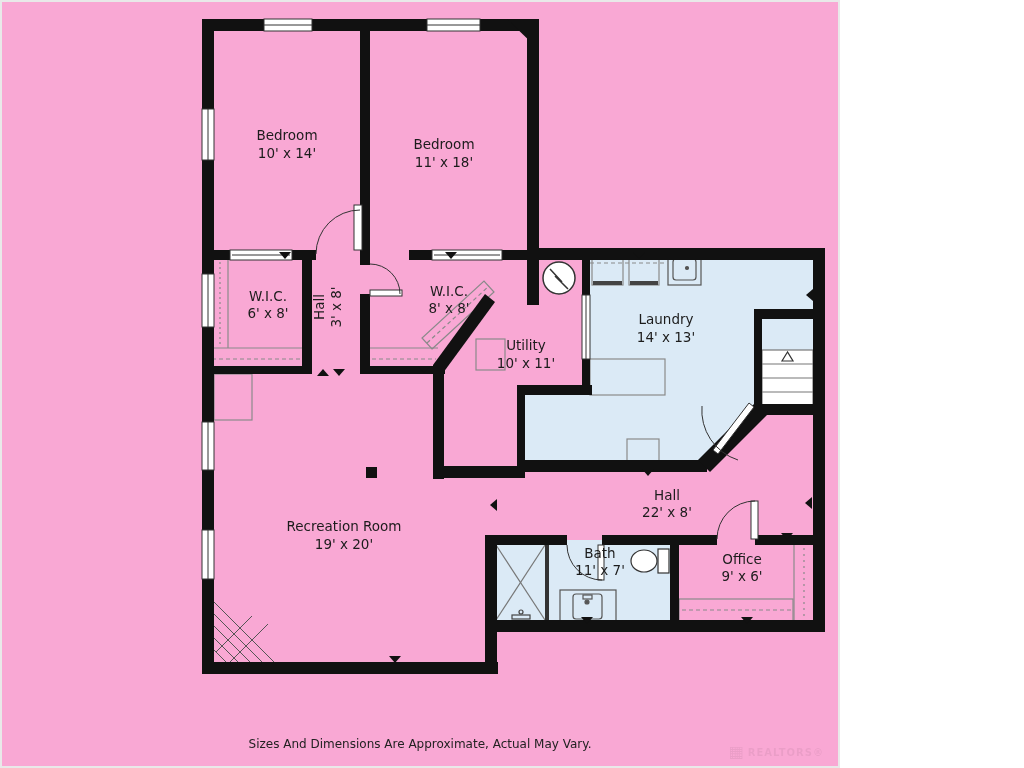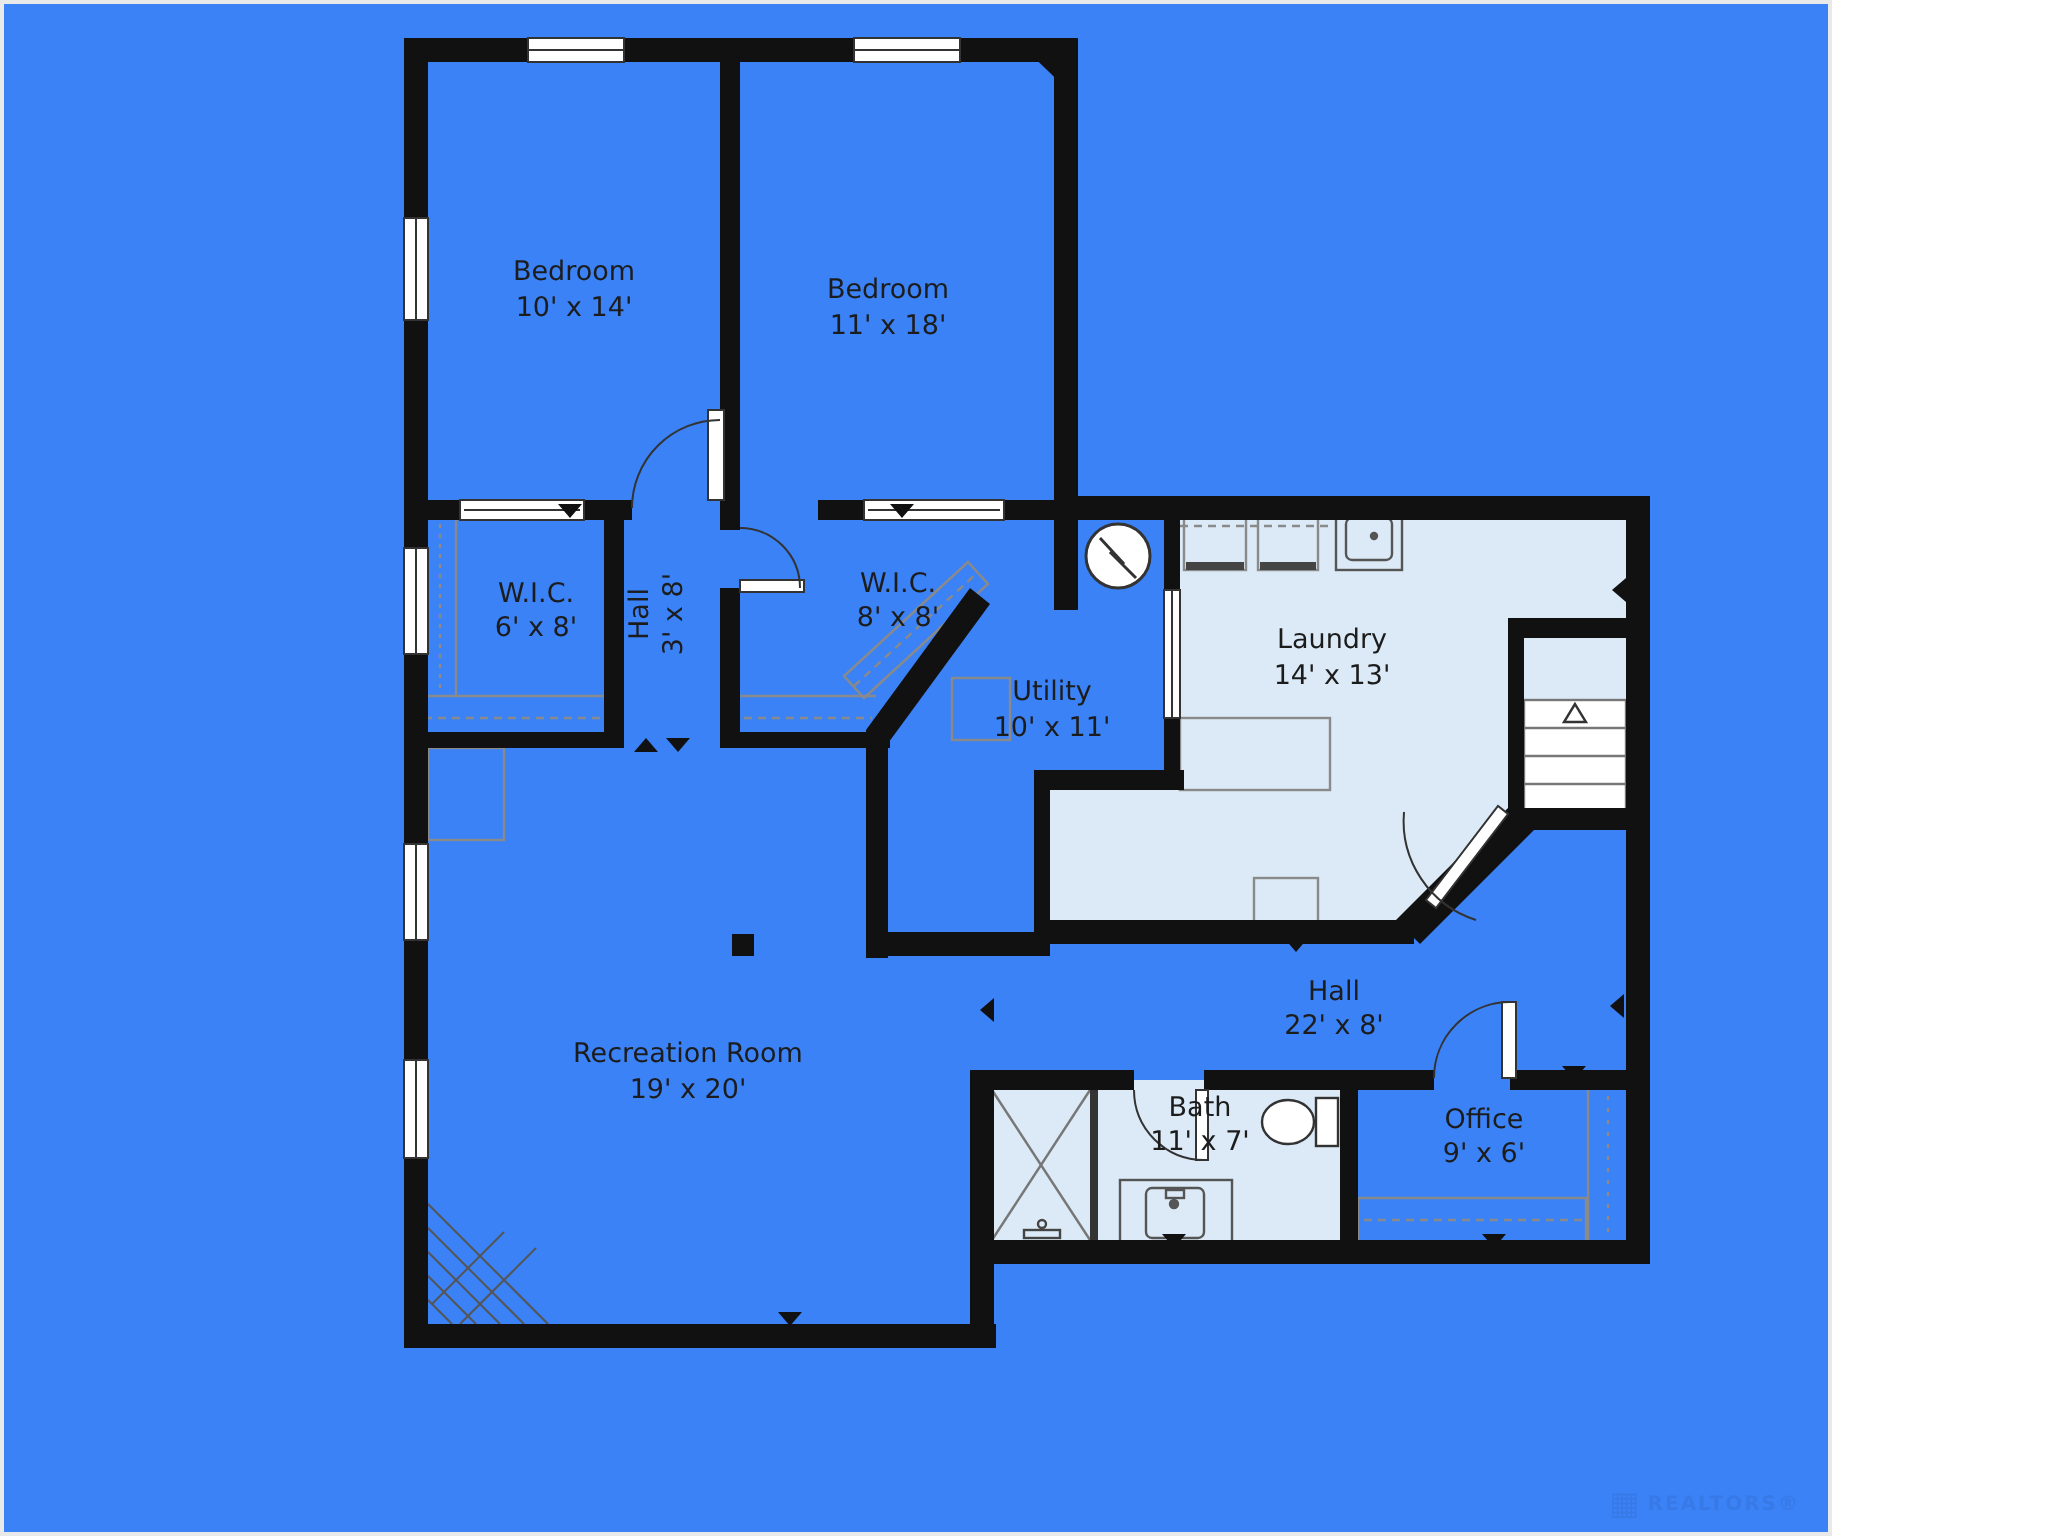--- a/index.html
+++ b/index.html
@@ -1,16 +1,16 @@
 <!DOCTYPE html>
 <html><head>
 <meta charset="utf-8">
 <style>
   html,body{margin:0;padding:0;background:#fff;}
-  .canvas{position:relative;width:916px;height:768px;background:#3b82f6;
+  .canvas{position:relative;width:840px;height:768px;background:#f9a8d4;
           border:2px solid #e9e9e9;box-sizing:border-box;overflow:hidden;
           font-family:"DejaVu Sans","Liberation Sans",sans-serif;}
   svg text{font-family:"DejaVu Sans","Liberation Sans",sans-serif;
            font-size:13.5px;fill:#1c1c1c;text-anchor:middle;}
   .footer{position:absolute;left:0;right:0;top:735px;text-align:center;
           font-size:12px;color:#222;}
   .watermark{position:absolute;right:14px;top:742px;display:flex;gap:4px;
              align-items:center;opacity:0.055;color:#000;}
   .watermark .wm-icon{font-size:16px;line-height:1;}
   .watermark .wm-text{font-size:10px;font-weight:bold;letter-spacing:1px;}
@@ -270,18 +270,19 @@
       <text x="665" y="515">22' x 8'</text>
 
       <text x="598" y="556">Bath</text>
       <text x="598" y="573">11' x 7'</text>
 
       <text x="740" y="562">Office</text>
       <text x="740" y="579">9' x 6'</text>
     </g>
   </svg>
 
+  <div class="footer">Sizes And Dimensions Are Approximate, Actual May Vary.</div>
 
   <div class="watermark">
     <span class="wm-icon">▦</span>
     <span class="wm-text">REALTORS®</span>
   </div>
 </div>
 
 </body></html>

